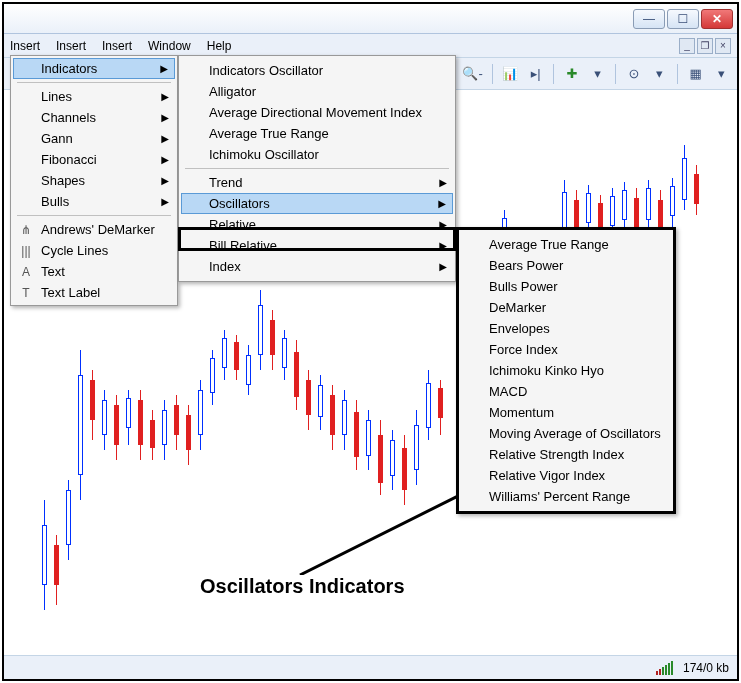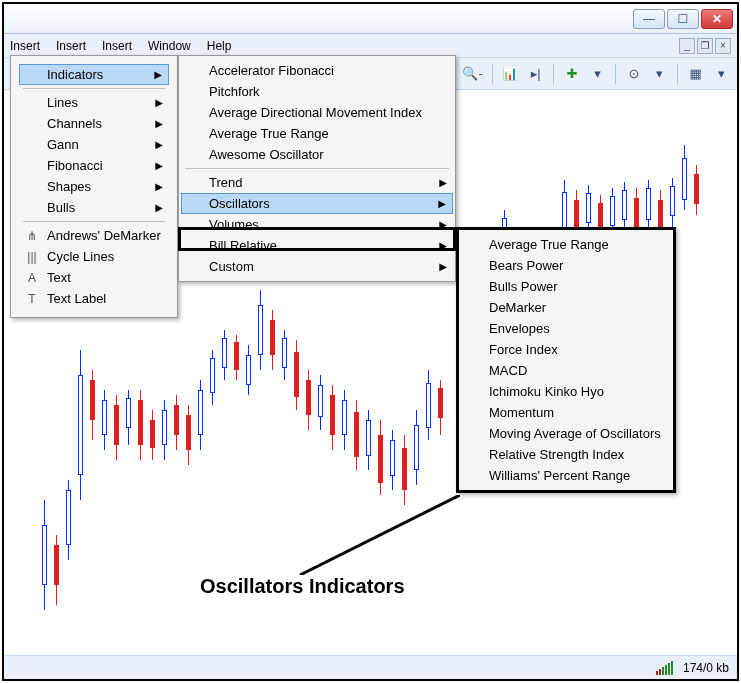--- a/index.html
+++ b/index.html
@@ -114,21 +114,21 @@
       gap: 10px;
     }
     .signal-bars { display:flex; align-items:flex-end; gap:1px; height:14px;}
     .signal-bars span{ width:2px; background:#2a8a2a;}
     
     .dropdown {
       position: absolute;
       background: #f5f5f5;
       border: 1px solid #999;
       box-shadow: 2px 2px 4px rgba(0,0,0,0.3);
-      padding: 8px;
+      padding: 2px;
       font-size: 13px;
       z-index: 10;
     }
     .dd-item {
       padding: 3px 22px 3px 28px;
       display: flex;
       align-items: center;
       justify-content: space-between;
       white-space: nowrap;
       position: relative;
@@ -478,53 +478,53 @@
     <span>Text</span>
   </div>
   <div class="dd-item">
     <span class="dd-icon">T</span>
     <span>Text Label</span>
   </div>
 </div>
 
 <div class="dropdown indicators-submenu">
   <div class="dd-item">
-      <span>Accelerator Fibonacci</span>
-    </div>
-  <div class="dd-item">
-      <span>Pitchfork</span>
+      <span>Indicators Oscillator</span>
+    </div>
+  <div class="dd-item">
+      <span>Alligator</span>
     </div>
   <div class="dd-item">
       <span>Average Directional Movement Index</span>
     </div>
   <div class="dd-item">
       <span>Average True Range</span>
     </div>
   <div class="dd-item">
-      <span>Awesome Oscillator</span>
+      <span>Ichimoku Oscillator</span>
     </div>
   <div class="dd-sep"></div>
   <div class="dd-item">
       <span>Trend</span>
       <span class="dd-arrow">▶</span>
     </div>
   <div class="dd-item highlighted">
       <span>Oscillators</span>
       <span class="dd-arrow">▶</span>
     </div>
   <div class="dd-item">
-      <span>Volumes</span>
+      <span>Relative</span>
       <span class="dd-arrow">▶</span>
     </div>
   <div class="dd-item">
       <span>Bill Relative</span>
       <span class="dd-arrow">▶</span>
     </div>
   <div class="dd-item">
-      <span>Custom</span>
+      <span>Index</span>
       <span class="dd-arrow">▶</span>
     </div>
 </div>
 
 <div class="highlight-box"></div>
 
 <div class="dropdown oscillators-submenu">
   <div class="dd-item">
       <span>Average True Range</span>
     </div>
@@ -537,33 +537,36 @@
   <div class="dd-item">
       <span>DeMarker</span>
     </div>
   <div class="dd-item">
       <span>Envelopes</span>
     </div>
   <div class="dd-item">
       <span>Force Index</span>
     </div>
   <div class="dd-item">
+      <span>Ichimoku Kinko Hyo</span>
+    </div>
+  <div class="dd-item">
       <span>MACD</span>
     </div>
   <div class="dd-item">
-      <span>Ichimoku Kinko Hyo</span>
-    </div>
-  <div class="dd-item">
       <span>Momentum</span>
     </div>
   <div class="dd-item">
       <span>Moving Average of Oscillators</span>
     </div>
   <div class="dd-item">
       <span>Relative Strength Index</span>
+    </div>
+  <div class="dd-item">
+      <span>Relative Vigor Index</span>
     </div>
   <div class="dd-item">
       <span>Williams' Percent Range</span>
     </div>
 </div>
 
 <svg class="callout-line">
   <line x1="190" y1="0" x2="30" y2="80" stroke="#000" stroke-width="3"></line>
 </svg>
 

